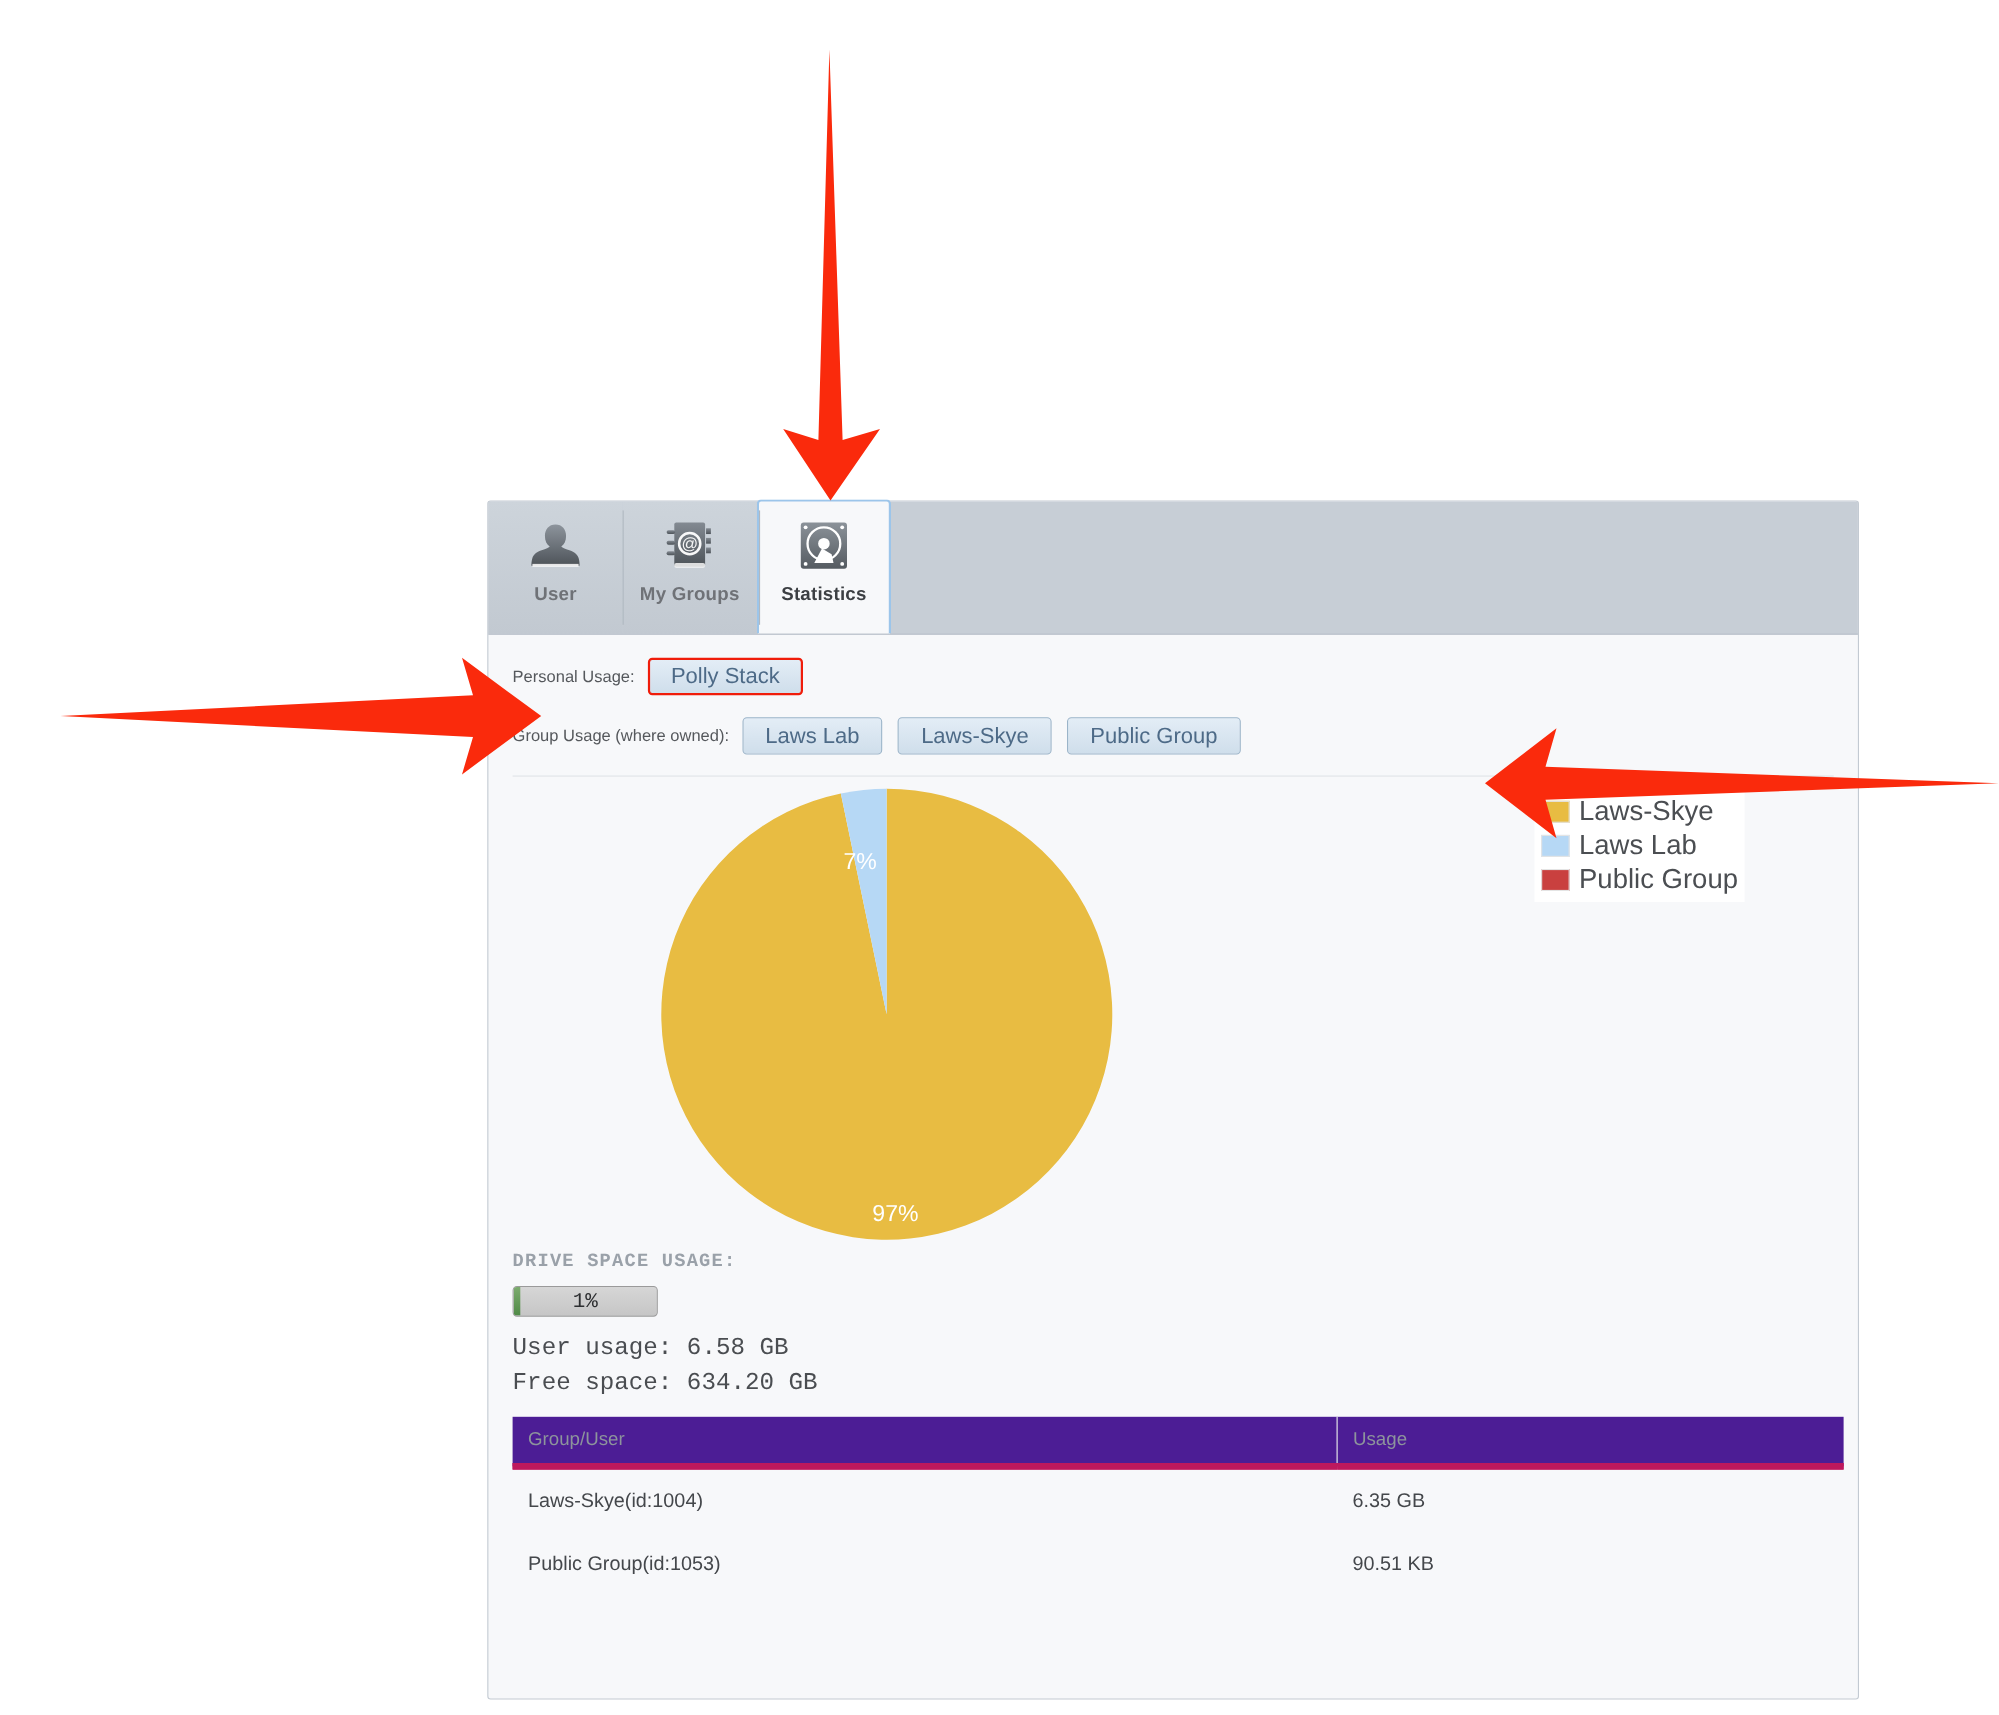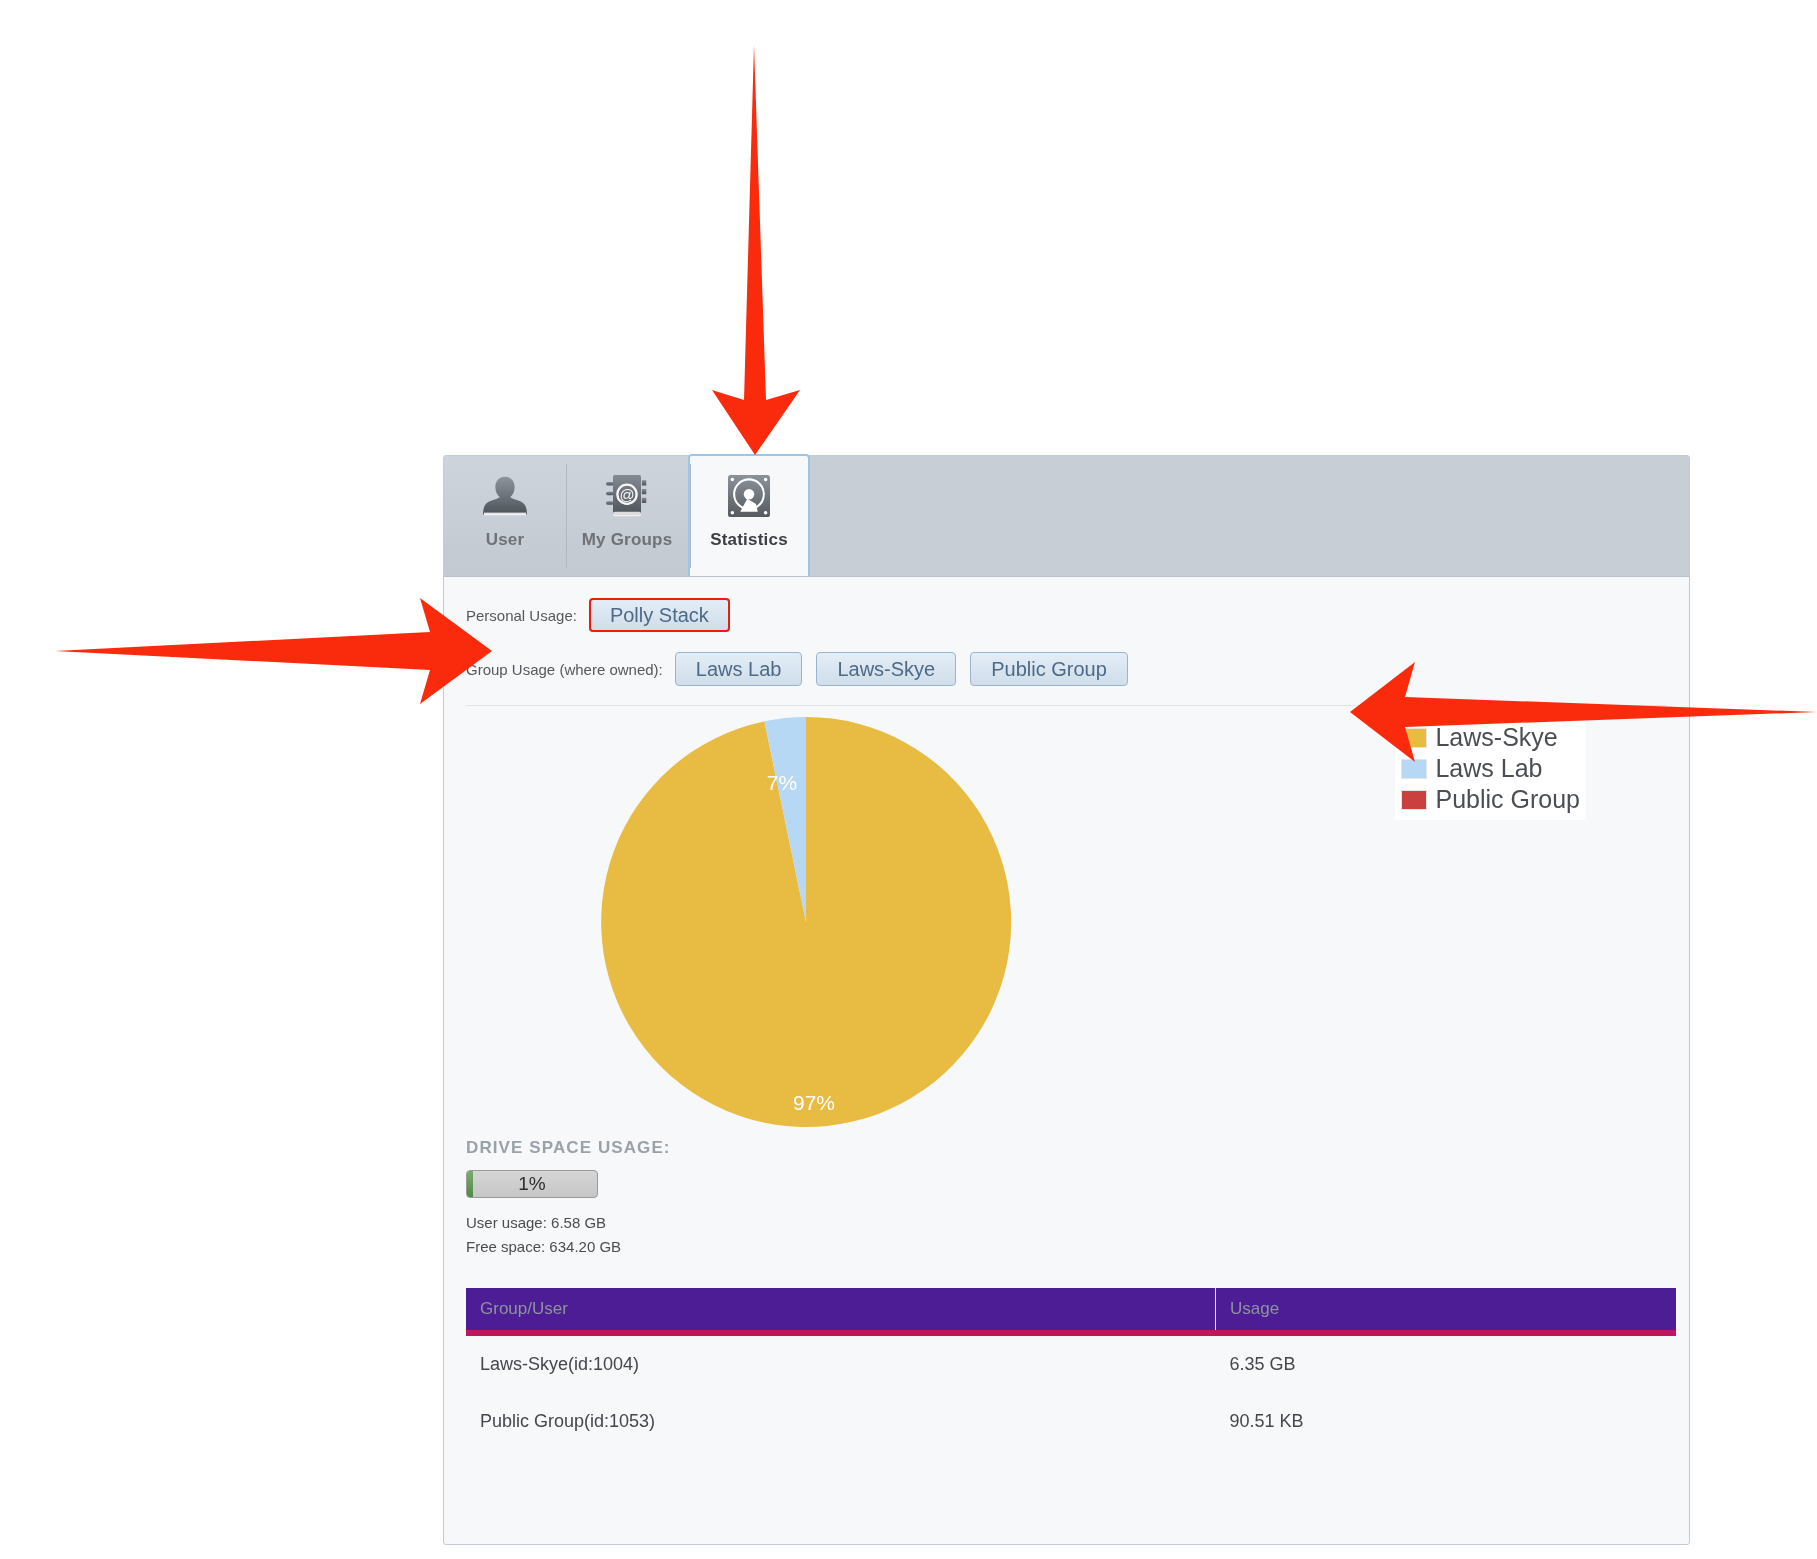--- a/index.html
+++ b/index.html
@@ -176,20 +176,21 @@
     color: #4b4e52;
     white-space: nowrap;
   }
 
   
   #drive-space {
     position: absolute;
     left: 22px;
     top: 432px;
     width: 420px;
+    font-family: Liberation Mono, monospace;
   }
   #drive-title {
     font-size: 17px;
     font-weight: bold;
     color: #9aa1a9;
     letter-spacing: 1.1px;
   }
   #progress-outer {
     margin-top: 12px;
     width: 132px;
@@ -211,21 +212,21 @@
     position: absolute;
     left: 0; right: 0; top: 0; bottom: 0;
     display: flex;
     align-items: center;
     justify-content: center;
     font-size: 19px;
     color: #2d2f31;
   }
   .space-line {
     margin-top: 7px;
-    font-size: 15px;
+    font-size: 22px;
     color: #4a4d51;
   }
   #space-user { margin-top: 16px; }
 
   
   #usage-table {
     position: absolute;
     left: 22px;
     top: 582px;
     width: 1181px;

